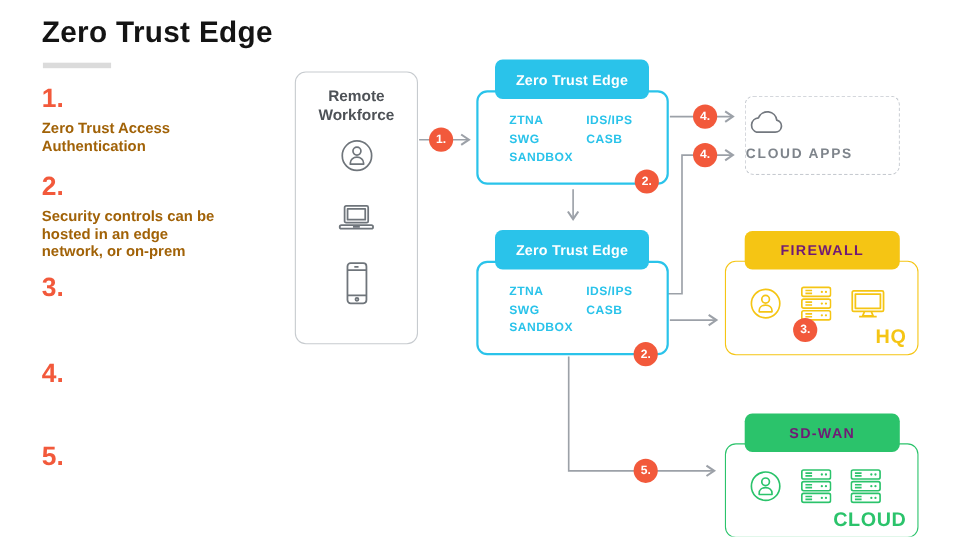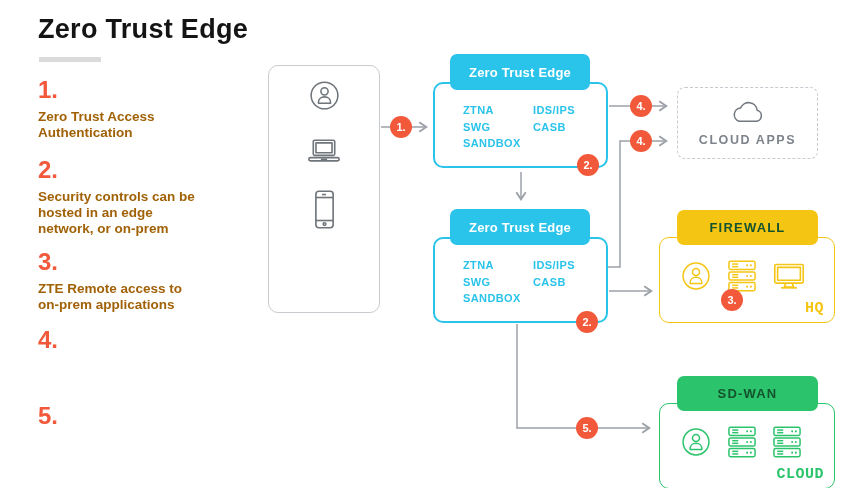--- a/index.html
+++ b/index.html
@@ -55,45 +55,45 @@
   .zte-features {
     position:absolute; left:30px; top:51px;
     display:grid; grid-template-columns:70px auto; row-gap:5.5px;
     font-size:11px; font-weight:bold; color:#2AC3EA; letter-spacing:.4px; line-height:1;
   }
 
   
   .cloud-box {
     position:absolute; left:677px; top:87px; width:141px; height:72px;
     border:1.5px dashed #C6CAD0; border-radius:8px; background:#fff;
-    display:flex; flex-direction:column; align-items:center; justify-content:center; gap:3px;
+    display:flex; flex-direction:column; align-items:flex-start; justify-content:center; gap:3px;
   }
   .cloud-glyph { color:#73787F; }
   .cloud-label { font-size:12.5px; font-weight:bold; color:#7E848B; letter-spacing:1.6px; }
 
   
   .site-box { position:absolute; width:176px; height:113px; }
   .firewall-box { left:659px; top:210px; --c:#F5C514; }
   .sdwan-box   { left:659px; top:352px;margin-top:24px; --c:#2BC36B; }
   .site-body {
     position:absolute; left:0; top:27px; width:176px; height:86px;
     background:#fff; border:1.5px solid var(--c); border-radius:10px;
   }
   .site-tab {
     position:absolute; left:18px; top:0; width:141px; height:35px;
-    background:var(--c); border-radius:7px; color:#14532d; font-size:13px; font-weight:bold;
+    background:var(--c); border-radius:7px; color:#701a75; font-size:13px; font-weight:bold;
     letter-spacing:1.2px; display:flex; align-items:center; justify-content:center;
   }
   .site-icons {
     position:absolute; left:22px; top:50px; display:flex; gap:17px; align-items:center;
     color:var(--c);
   }
   .site-loc {
     position:absolute; right:11px; bottom:6px; color:var(--c);
-    font-size:15px; font-weight:bold; letter-spacing:.5px;font-family:Liberation Mono, monospace;
+    font-size:18px; font-weight:bold; letter-spacing:.5px;
   }
 
   
   .badge {
     position:absolute; width:22px; height:22px; border-radius:50%;
     background:#F2593B; color:#fff; font-size:11px; font-weight:bold;
     display:flex; align-items:center; justify-content:center;
   }
   .badge-1  { left:390px; top:116px; }
   .badge-2a { left:577px; top:154px; }
@@ -117,22 +117,20 @@
 Authentication</div>
   </div>
   <div class="step step2">
     <div class="step-num">2.</div>
     <div class="step-text">Security controls can be
 hosted in an edge
 network, or on-prem</div>
   </div>
   <div class="step step3">
     <div class="step-num">3.</div>
-    <div class="step-text">ZTE Remote access to
-on-prem applications</div>
   </div>
   <div class="step step4">
     <div class="step-num">4.</div>
   </div>
   <div class="step step5">
     <div class="step-num">5.</div>
   </div>
 
   <svg class="connectors" viewBox="0 0 868 488">
     <defs>
@@ -142,20 +140,22 @@
     </defs>
     <path class="conn" d="M381 127 H426"></path>
     <path class="conn" d="M521 172 V199"></path>
     <path class="conn" d="M609 106 H666"></path>
     <path class="conn" d="M607 267 H620 V141 H666"></path>
     <path class="conn" d="M609 291 H651"></path>
     <path class="conn" d="M517 324 V428 H649"></path>
   </svg>
 
   <div class="remote-box">
+    <div class="remote-title">Remote
+Workforce</div>
     <span class="rw-icon rw-person">
       <svg viewBox="0 0 36 36" width="31" height="31" fill="none" stroke="currentColor" stroke-width="1.8" stroke-linejoin="round">
         <circle cx="18" cy="18" r="15.5"></circle>
         <circle cx="18" cy="13.2" r="4.2"></circle>
         <path d="M11 27 v-1.3 c0-3.6 3.1-6.1 7-6.1 s7 2.5 7 6.1 V27 z"></path>
       </svg>
     </span>
     <span class="rw-icon rw-laptop">
       <svg viewBox="0 0 40 28" width="36" height="25" fill="none" stroke="currentColor" stroke-width="1.8" stroke-linejoin="round">
         <rect x="8" y="2.5" width="24" height="17" rx="1.5"></rect>

